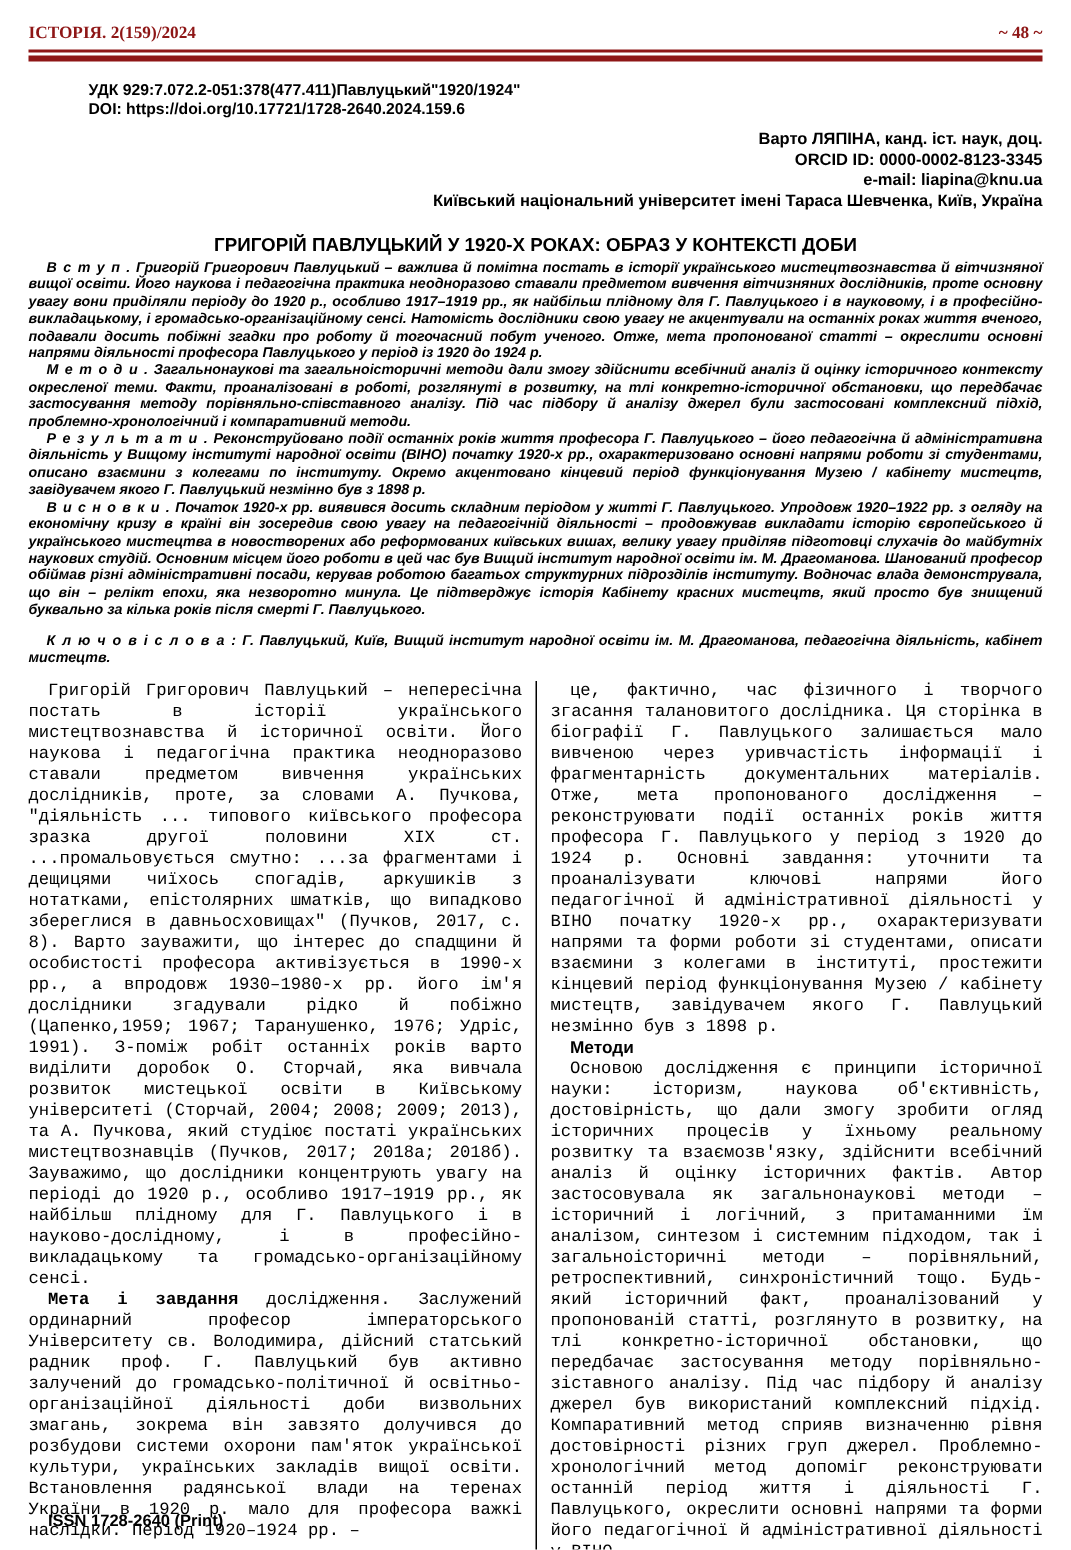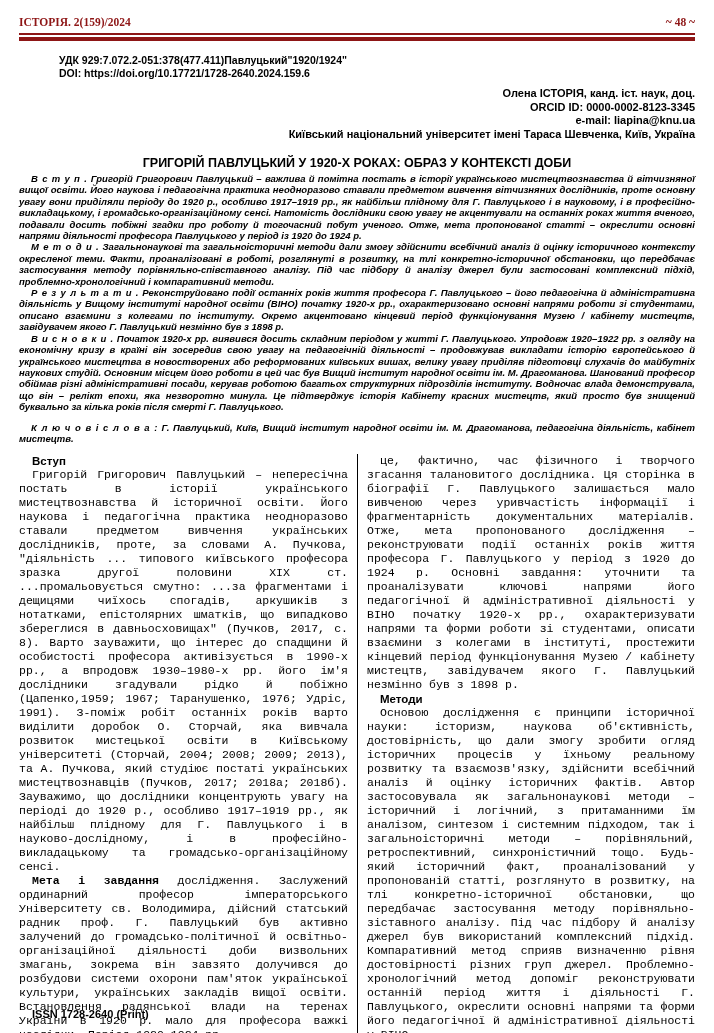--- a/index.html
+++ b/index.html
@@ -71,21 +71,21 @@
   </div>
   <div class="rule-thin"></div>
   <div class="rule-thick"></div>
 
   <div class="meta-block">
     <div>УДК 929:7.072.2-051:378(477.411)Павлуцький"1920/1924"</div>
     <div>DOI: https://doi.org/10.17721/1728-2640.2024.159.6</div>
   </div>
 
   <div class="author-block">
-    <div>Олена ІСТОРІЯ, канд. іст. наук, доц.</div>
+    <div>Варто ЛЯПІНА, канд. іст. наук, доц.</div>
     <div>ORCID ID: 0000-0002-8123-3345</div>
     <div>e-mail: liapina@knu.ua</div>
     <div>Київський національний університет імені Тараса Шевченка, Київ, Україна</div>
   </div>
 
   <div class="article-title">ГРИГОРІЙ ПАВЛУЦЬКИЙ У 1920-Х РОКАХ: ОБРАЗ У КОНТЕКСТІ ДОБИ</div>
 
   <div class="abstract">
     <p>
       <span class="sec-label">В с т у п .</span><span> Григорій Григорович Павлуцький – важлива й помітна постать в історії українського мистецтвознавства й вітчизняної вищої освіти. Його наукова і педагогічна практика неодноразово ставали предметом вивчення вітчизняних дослідників, проте основну увагу вони приділяли періоду до 1920 р., особливо 1917–1919 рр., як найбільш плідному для Г. Павлуцького і в науковому, і в професійно-викладацькому, і громадсько-організаційному сенсі. Натомість дослідники свою увагу не акцентували на останніх роках життя вченого, подавали досить побіжні згадки про роботу й тогочасний побут ученого. Отже, мета пропонованої статті – окреслити основні напрями діяльності професора Павлуцького у період із 1920 до 1924 р.</span>
@@ -99,21 +99,20 @@
     <p>
       <span class="sec-label">В и с н о в к и .</span><span> Початок 1920-х рр. виявився досить складним періодом у житті Г. Павлуцького. Упродовж 1920–1922 рр. з огляду на економічну кризу в країні він зосередив свою увагу на педагогічній діяльності – продовжував викладати історію європейського й українського мистецтва в новостворених або реформованих київських вишах, велику увагу приділяв підготовці слухачів до майбутніх наукових студій. Основним місцем його роботи в цей час був Вищий інститут народної освіти ім. М. Драгоманова. Шанований професор обіймав різні адміністративні посади, керував роботою багатьох структурних підрозділів інституту. Водночас влада демонструвала, що він – релікт епохи, яка незворотно минула. Це підтверджує історія Кабінету красних мистецтв, який просто був знищений буквально за кілька років після смерті Г. Павлуцького.</span>
     </p>
     <p class="kw">
       <span class="sec-label">К л ю ч о в і   с л о в а :</span><span> Г. Павлуцький, Київ, Вищий інститут народної освіти ім. М. Драгоманова, педагогічна діяльність, кабінет мистецтв.</span>
     </p>
   </div>
 
   <div class="columns">
     <div class="col col-left">
-      <div class="body-heading">Вступ</div>
       <p>Григорій Григорович Павлуцький – непересічна постать в історії українського мистецтвознавства й історичної освіти. Його наукова і педагогічна практика неодноразово ставали предметом вивчення українських дослідників, проте, за словами А. Пучкова, "діяльність ... типового київського професора зразка другої половини XIX ст. ...промальовується смутно: ...за фрагментами і дещицями чиїхось спогадів, аркушиків з нотатками, епістолярних шматків, що випадково збереглися в давньосховищах" (Пучков, 2017, с. 8). Варто зауважити, що інтерес до спадщини й особистості професора активізується в 1990-х рр., а впродовж 1930–1980-х рр. його ім'я дослідники згадували рідко й побіжно (Цапенко,1959; 1967; Таранушенко, 1976; Удріс, 1991). З-поміж робіт останніх років варто виділити доробок О. Сторчай, яка вивчала розвиток мистецької освіти в Київському університеті (Сторчай, 2004; 2008; 2009; 2013), та А. Пучкова, який студіює постаті українських мистецтвознавців (Пучков, 2017; 2018а; 2018б). Зауважимо, що дослідники концентрують увагу на періоді до 1920 р., особливо 1917–1919 рр., як найбільш плідному для Г. Павлуцького і в науково-дослідному, і в професійно-викладацькому та громадсько-організаційному сенсі.</p>
       <p>
         <span class="lead-bold">Мета і завдання</span><span> дослідження. Заслужений ординарний професор імператорського Університету св. Володимира, дійсний статський радник проф. Г. Павлуцький був активно залучений до громадсько-політичної й освітньо-організаційної діяльності доби визвольних змагань, зокрема він завзято долучився до розбудови системи охорони пам'яток української культури, українських закладів вищої освіти. Встановлення радянської влади на теренах України в 1920 р. мало для професора важкі наслідки. Період 1920–1924 рр. –</span>
       </p>
     </div>
     <div class="col col-right">
       <p>це, фактично, час фізичного і творчого згасання талановитого дослідника. Ця сторінка в біографії Г. Павлуцького залишається мало вивченою через уривчастість інформації і фрагментарність документальних матеріалів. Отже, мета пропонованого дослідження – реконструювати події останніх років життя професора Г. Павлуцького у період з 1920 до 1924 р. Основні завдання: уточнити та проаналізувати ключові напрями його педагогічної й адміністративної діяльності у ВІНО початку 1920-х рр., охарактеризувати напрями та форми роботи зі студентами, описати взаємини з колегами в інституті, простежити кінцевий період функціонування Музею / кабінету мистецтв, завідувачем якого Г. Павлуцький незмінно був з 1898 р.</p>
       <div class="body-heading">Методи</div>
       <p>Основою дослідження є принципи історичної науки: історизм, наукова об'єктивність, достовірність, що дали змогу зробити огляд історичних процесів у їхньому реальному розвитку та взаємозв'язку, здійснити всебічний аналіз й оцінку історичних фактів. Автор застосовувала як загальнонаукові методи – історичний і логічний, з притаманними їм аналізом, синтезом і системним підходом, так і загальноісторичні методи – порівняльний, ретроспективний, синхроністичний тощо. Будь-який історичний факт, проаналізований у пропонованій статті, розглянуто в розвитку, на тлі конкретно-історичної обстановки, що передбачає застосування методу порівняльно-зіставного аналізу. Під час підбору й аналізу джерел був використаний комплексний підхід. Компаративний метод сприяв визначенню рівня достовірності різних груп джерел. Проблемно-хронологічний метод допоміг реконструювати останній період життя і діяльності Г. Павлуцького, окреслити основні напрями та форми його педагогічної й адміністративної діяльності у ВІНО.</p>
       <div class="copyright">© Ляпіна Олена, 2024</div>

